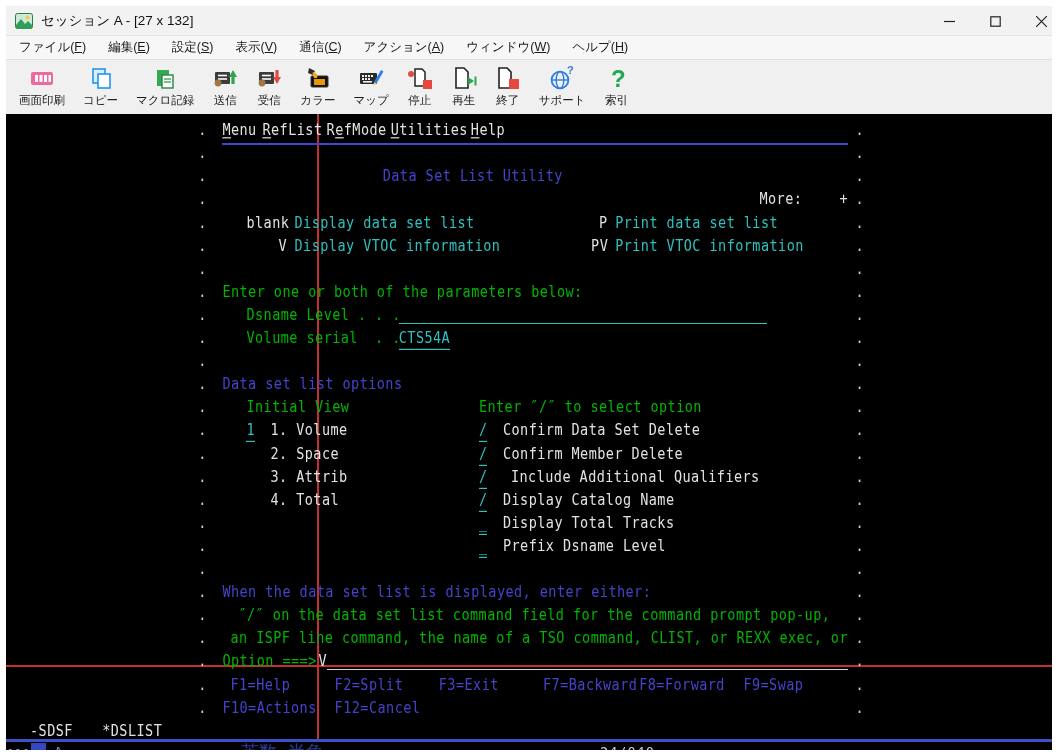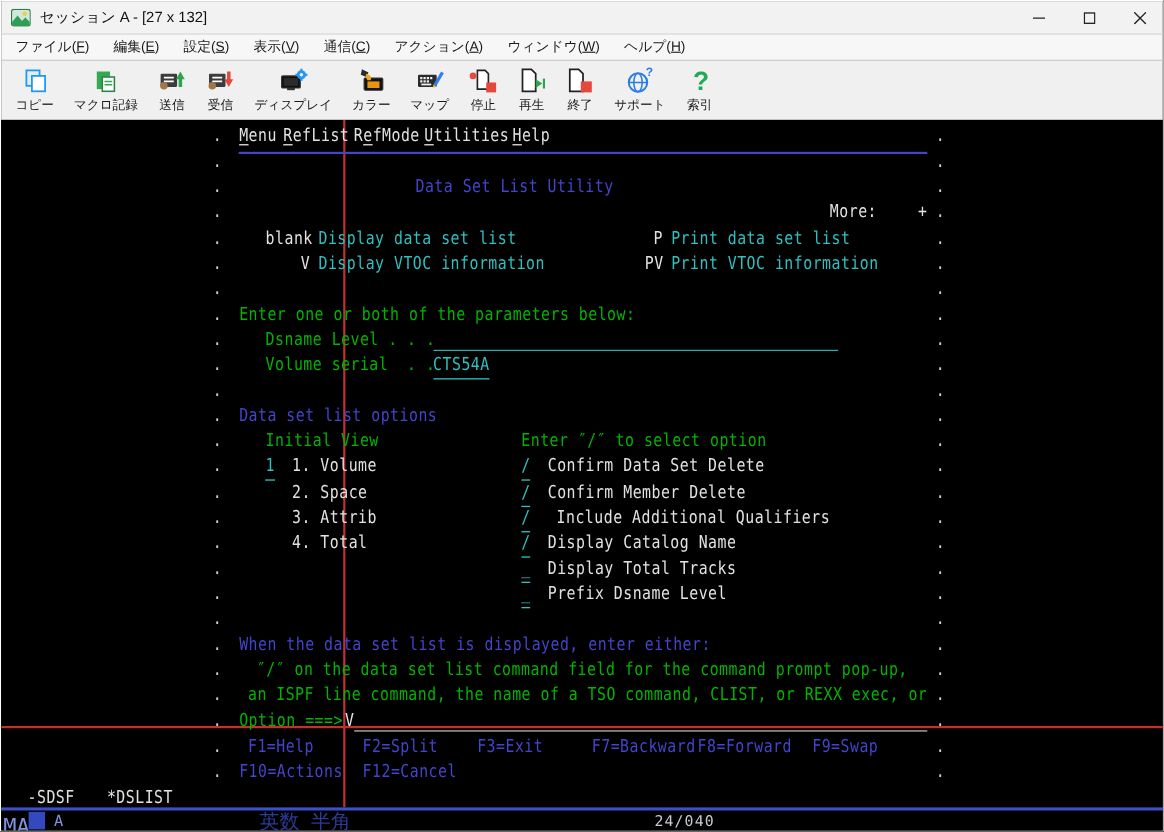--- a/index.html
+++ b/index.html
@@ -1,21 +1,21 @@
 <!DOCTYPE html>
 <html><head>
 <meta charset="utf-8">
 <style>
   html,body{margin:0;padding:0;background:#444;}
   *{box-sizing:border-box;}
   #window{
     position:relative;width:1058px;height:756px;margin:0 auto;
     background:#000;overflow:hidden;
     font-family:"Liberation Sans","DejaVu Sans",sans-serif;
-    border:1px solid #ffffff;
+    border:6px solid #ffffff;
   }
   
   #titlebar{position:absolute;left:0;top:0;width:1058px;height:30px;background:#f2f2f2;
     display:flex;align-items:center;border-bottom:1px solid #e3e3e3;}
   #app-icon{width:18px;height:16px;margin:0 8px 0 9px;flex:0 0 auto;}
   #title-text{font-size:13.5px;color:#111;}
   #winbtns{position:absolute;right:0;top:0;height:30px;display:flex;}
   .winbtn{width:46px;height:30px;display:flex;align-items:center;justify-content:center;}
   .winbtn svg{display:block;}
   
@@ -94,20 +94,32 @@
       <span class="menu-item">通信(<u>C</u>)</span>
       <span class="menu-item">アクション(<u>A</u>)</span>
       <span class="menu-item">ウィンドウ(<u>W</u>)</span>
       <span class="menu-item">ヘルプ(<u>H</u>)</span>
     </div>
 
   <div id="toolbar">
       <div class="tbtn">
         <span class="ticon">
           <svg width="26" height="26" viewBox="0 0 26 26">
+            <rect x="2" y="6" width="22" height="13" rx="2" fill="#f0699e"></rect>
+            <rect x="6" y="9" width="3" height="7" fill="#fff"></rect>
+            <rect x="10.5" y="9" width="3" height="7" fill="#fff"></rect>
+            <rect x="15" y="9" width="3" height="7" fill="#fff"></rect>
+            <rect x="19.5" y="9" width="2.5" height="7" fill="#fff"></rect>
+          </svg>
+        </span>
+        <span class="tlabel">画面印刷</span>
+      </div>
+      <div class="tbtn">
+        <span class="ticon">
+          <svg width="26" height="26" viewBox="0 0 26 26">
             <rect x="5" y="3" width="12" height="14" fill="#ddefff" stroke="#2196f3" stroke-width="1.6"></rect>
             <rect x="10" y="8" width="12" height="14" fill="#fff" stroke="#2196f3" stroke-width="1.6"></rect>
           </svg>
         </span>
         <span class="tlabel">コピー</span>
       </div>
       <div class="tbtn">
         <span class="ticon">
           <svg width="26" height="26" viewBox="0 0 26 26">
             <rect x="5" y="4" width="12" height="16" fill="#34a853"></rect>
@@ -134,36 +146,20 @@
         <span class="ticon">
           <svg width="26" height="26" viewBox="0 0 26 26">
             <rect x="3" y="6" width="15" height="12" rx="1" fill="#3c3c3c"></rect>
             <line x1="6" y1="9.5" x2="15" y2="9.5" stroke="#fff" stroke-width="1.6"></line>
             <line x1="6" y1="13" x2="15" y2="13" stroke="#fff" stroke-width="1.6"></line>
             <circle cx="6" cy="17" r="3.4" fill="#a07848"></circle>
             <polygon points="21,18 17,11 19.4,11 19.4,4 22.6,4 22.6,11 25,11" fill="#e5493d"></polygon>
           </svg>
         </span>
         <span class="tlabel">受信</span>
-      </div>
-      <div class="tbtn">
-        <span class="ticon">
-          <svg width="26" height="26" viewBox="0 0 26 26">
-            <rect x="2" y="8" width="17" height="11" rx="1" fill="#111" stroke="#333"></rect>
-            <rect x="4" y="10" width="13" height="7" fill="#2b2b2b"></rect>
-            <rect x="7" y="19" width="7" height="2" fill="#333"></rect>
-            <circle cx="20" cy="7" r="4.2" fill="#2196f3"></circle>
-            <circle cx="20" cy="7" r="1.6" fill="#f0f0f0"></circle>
-            <rect x="19" y="1.5" width="2" height="2" fill="#2196f3"></rect>
-            <rect x="19" y="10.5" width="2" height="2" fill="#2196f3"></rect>
-            <rect x="14.5" y="6" width="2" height="2" fill="#2196f3"></rect>
-            <rect x="23.5" y="6" width="2" height="2" fill="#2196f3"></rect>
-          </svg>
-        </span>
-        <span class="tlabel">ディスプレイ</span>
       </div>
       <div class="tbtn">
         <span class="ticon">
           <svg width="26" height="26" viewBox="0 0 26 26">
             <rect x="6" y="10" width="17" height="11" rx="1" fill="#111" stroke="#333"></rect>
             <rect x="9" y="13" width="11" height="6" fill="#e8960c"></rect>
             <path d="M4,2 L10,5 L8,9 L3,7 Z" fill="#2b2b2b"></path>
             <path d="M8,6 C12,7 13,9 12,12 L9,12 C8,9 7,8 8,6 Z" fill="#f5a623"></path>
           </svg>
         </span>

